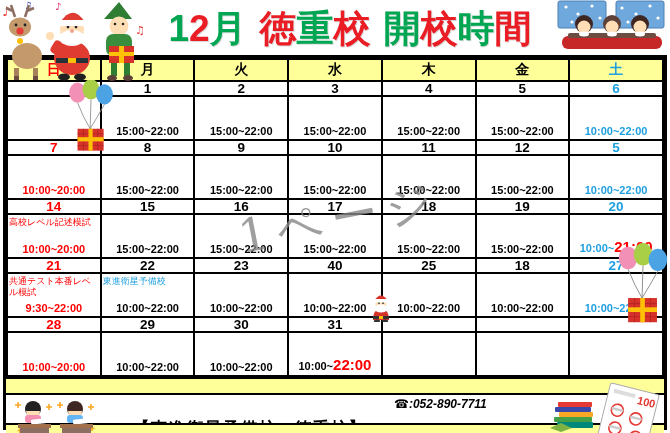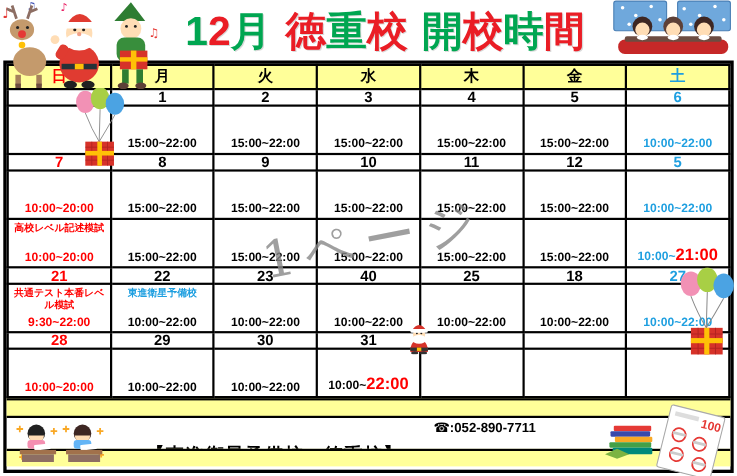--- a/index.html
+++ b/index.html
@@ -20,35 +20,35 @@
 
   table.cal{border-collapse:collapse;width:100%;table-layout:fixed;}
   .cal th,.cal td{border:2px solid #000;text-align:center;padding:0;overflow:visible;}
   tr.hd th{background:#FFFF99;height:20px;font-size:14px;font-weight:bold;color:#000;}
   tr.hd th:first-child{color:#FF0000;}
   tr.hd th:last-child{color:#1E9FE0;}
   tr.dr td{height:13px;font-size:13.5px;font-weight:bold;line-height:13px;color:#000;}
   tr.dr td:first-child{color:#FF0000;}
   tr.dr td:last-child{color:#1E9FE0;}
   td.tc{height:42px;vertical-align:bottom;position:relative;}
-  .event{position:absolute;top:2px;left:1px;right:1px;text-align:center;
-    font-size:9px;font-weight:bold;line-height:10.5px;}
+  .event{position:absolute;top:2px;left:1px;right:1px;text-align:left;
+    font-size:9px;font-weight:normal;line-height:10.5px;}
   .time{font-size:11px;font-weight:bold;padding-bottom:2px;color:#000;white-space:nowrap;}
   .red{color:#FF0000;} .blue{color:#1E9FE0;}
   .hl{color:#FF0000;font-size:15px;font-weight:bold;}
 
   .band{height:14px;background:#FFFF99;border-top:2px solid #000;border-bottom:2px solid #000;}
   .band2{position:absolute;left:0;right:0;bottom:0;height:14px;background:#FFFF99;
     border-top:2px solid #000;}
 
   .footer{position:relative;height:44px;}
   .school{position:absolute;left:96px;top:22px;width:295px;text-align:center;
     font-size:17px;font-weight:bold;color:#000;letter-spacing:1px;white-space:nowrap;}
   .contact{position:absolute;left:388px;top:2px;font-size:12px;font-weight:bold;
-    line-height:14px;color:#000;white-space:nowrap;}
+    line-height:14px;color:#000;white-space:nowrap;font-style:italic;}
   .contact .icon{font-family:"DejaVu Sans",sans-serif;font-size:12px;}
 
   
   .clip{position:absolute;z-index:5;}
   .wm{position:absolute;left:205px;top:188px;width:270px;text-align:center;
     font-family:"DejaVu Serif","Liberation Serif",serif;font-size:46px;
     color:rgba(135,135,135,.8);letter-spacing:9px;transform:rotate(-11deg);
     z-index:8;pointer-events:none;white-space:nowrap;}
   .sheet{transform:rotate(14deg);}
 </style>
@@ -218,20 +218,29 @@
               <div class="time">15:00~22:00</div>
             </td>
         <td class="tc">
               <div class="time">15:00~22:00</div>
             </td>
         <td class="tc">
               <div class="time blue">10:00~22:00</div>
             </td>
       </tr>
 
+      <tr class="dr">
+        <td>14</td>
+        <td>15</td>
+        <td>16</td>
+        <td>17</td>
+        <td>18</td>
+        <td>19</td>
+        <td>20</td>
+      </tr>
       <tr>
         <td class="tc">
           <div class="event red">高校レベル記述模試</div>
           <div class="time red">10:00~20:00</div>
             </td>
         <td class="tc">
               <div class="time">15:00~22:00</div>
             </td>
         <td class="tc">
               <div class="time">15:00~22:00</div>

